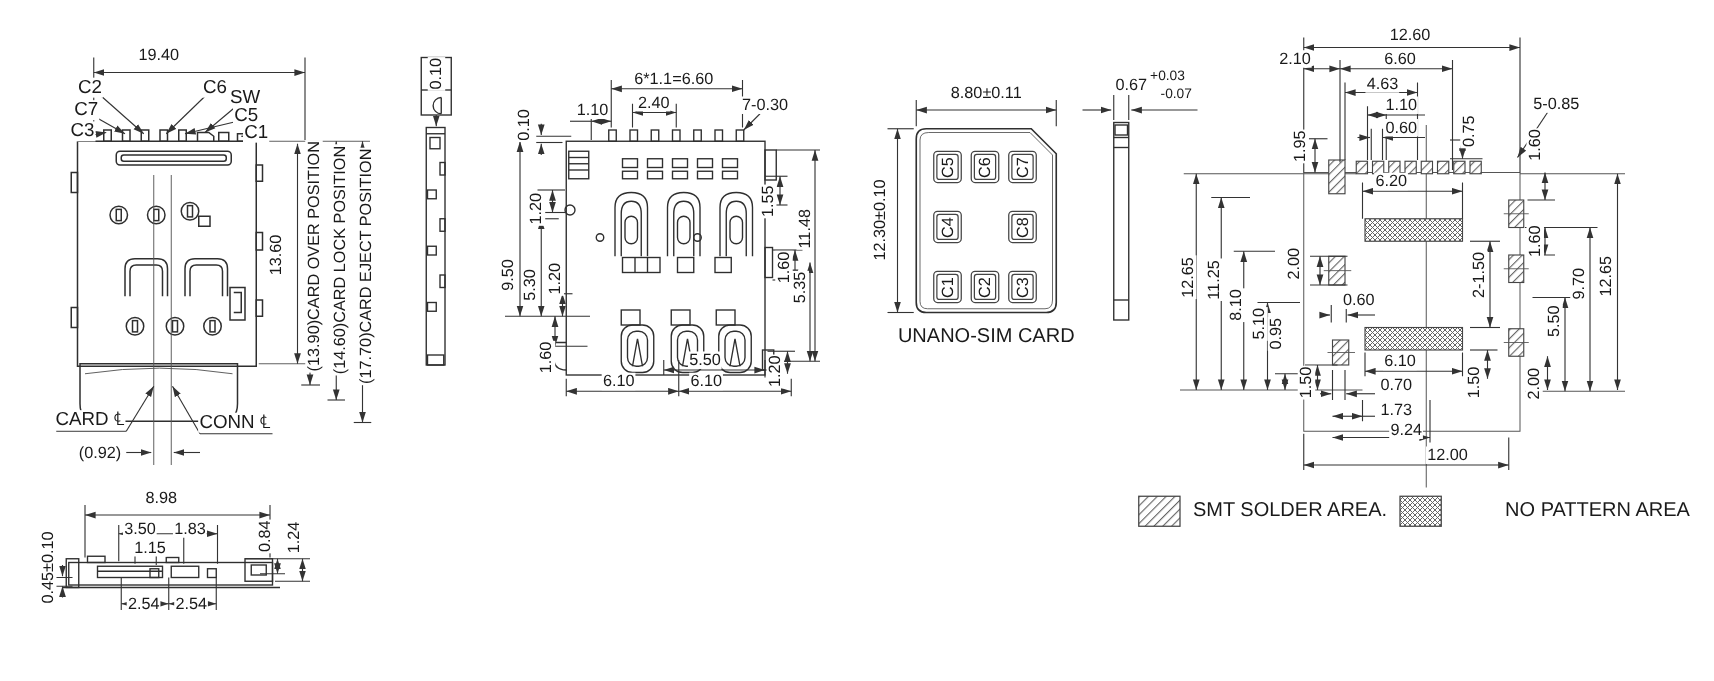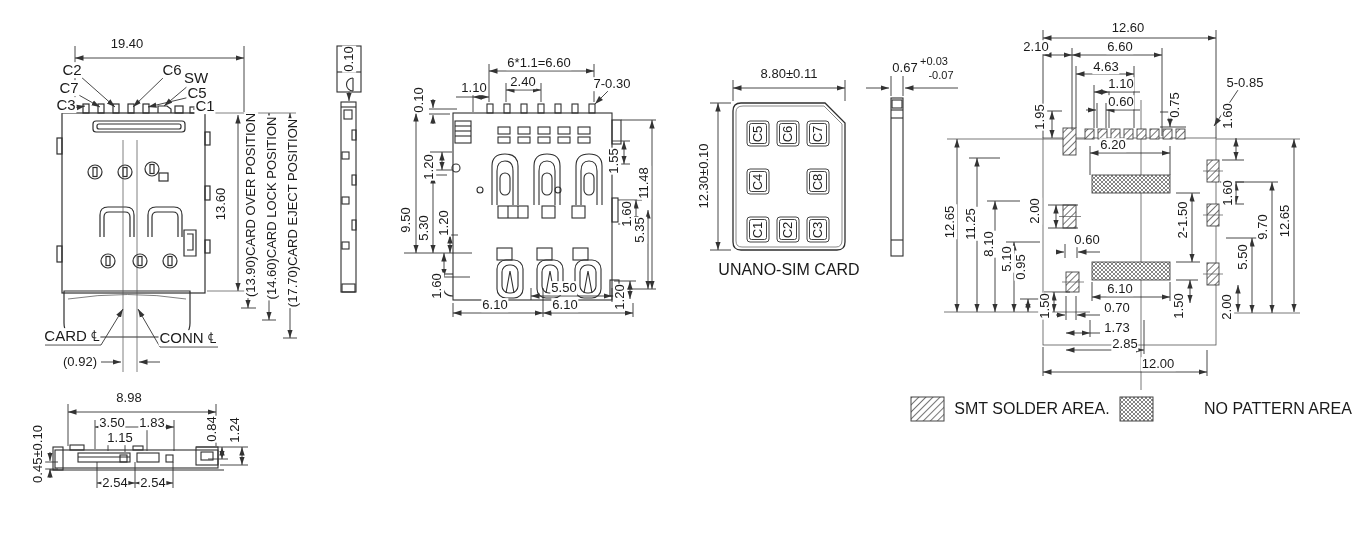--- a/index.html
+++ b/index.html
@@ -527,21 +527,21 @@
   <span class="lbl v" style="left:971px;top:224px">11.25</span>
   <span class="lbl v" style="left:989px;top:244px">8.10</span>
   <span class="lbl v" style="left:1007px;top:259px">5.10</span>
   <span class="lbl v" style="left:1021px;top:267px">0.95</span>
   <span class="lbl v" style="left:1045px;top:306px">1.50</span>
   <span class="lbl v" style="left:1183px;top:220px">2-1.50</span>
   <span class="lbl v" style="left:1179px;top:306px">1.50</span>
   <span class="lbl" style="left:1120px;top:289px">6.10</span>
   <span class="lbl" style="left:1117px;top:308px">0.70</span>
   <span class="lbl" style="left:1117px;top:328px">1.73</span>
-  <span class="lbl" style="left:1125px;top:344px">2.85</span>
+  <span class="lbl" style="left:1125px;top:344px">9.24</span>
   <span class="lbl" style="left:1158px;top:364px">12.00</span>
   <span class="lbl v" style="left:1228px;top:193px">1.60</span>
   <span class="lbl v" style="left:1263px;top:227px">9.70</span>
   <span class="lbl v" style="left:1285px;top:221px">12.65</span>
   <span class="lbl v" style="left:1243px;top:257px">5.50</span>
   <span class="lbl v" style="left:1227px;top:307px">2.00</span>
 </div>
 
 <div class="view">
   <span class="lbl s16" style="left:1032px;top:409px">SMT SOLDER AREA.</span>

